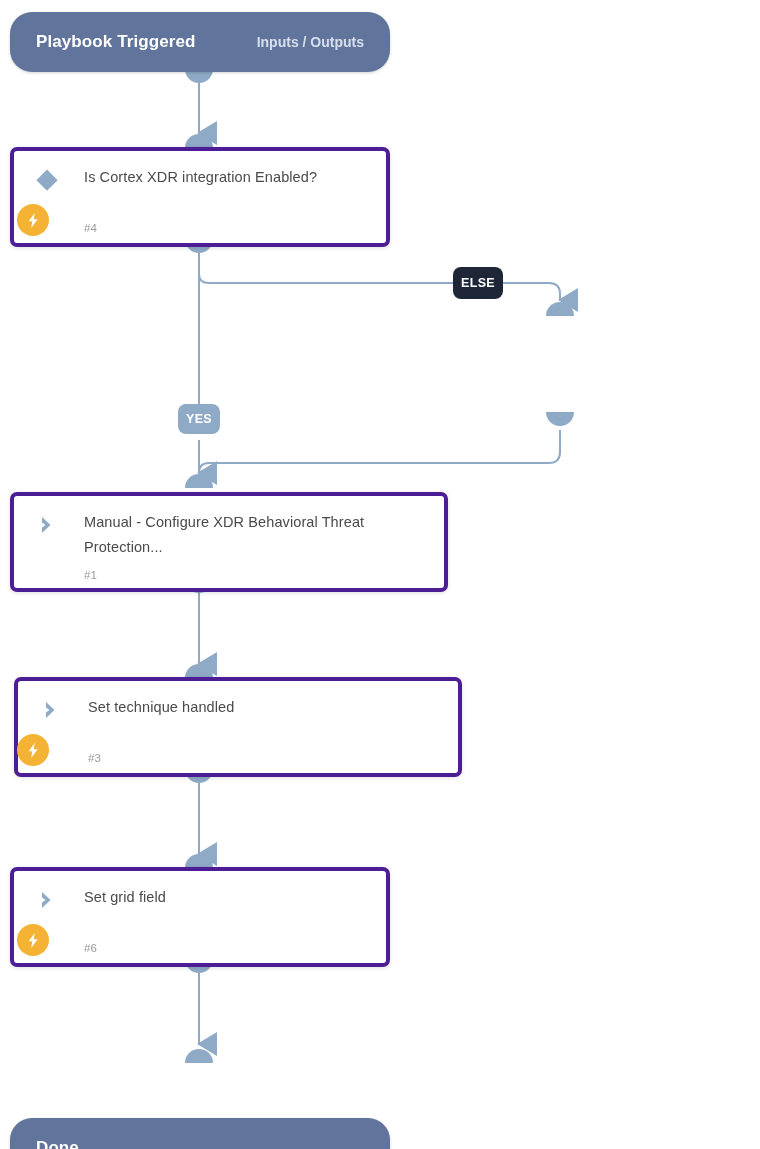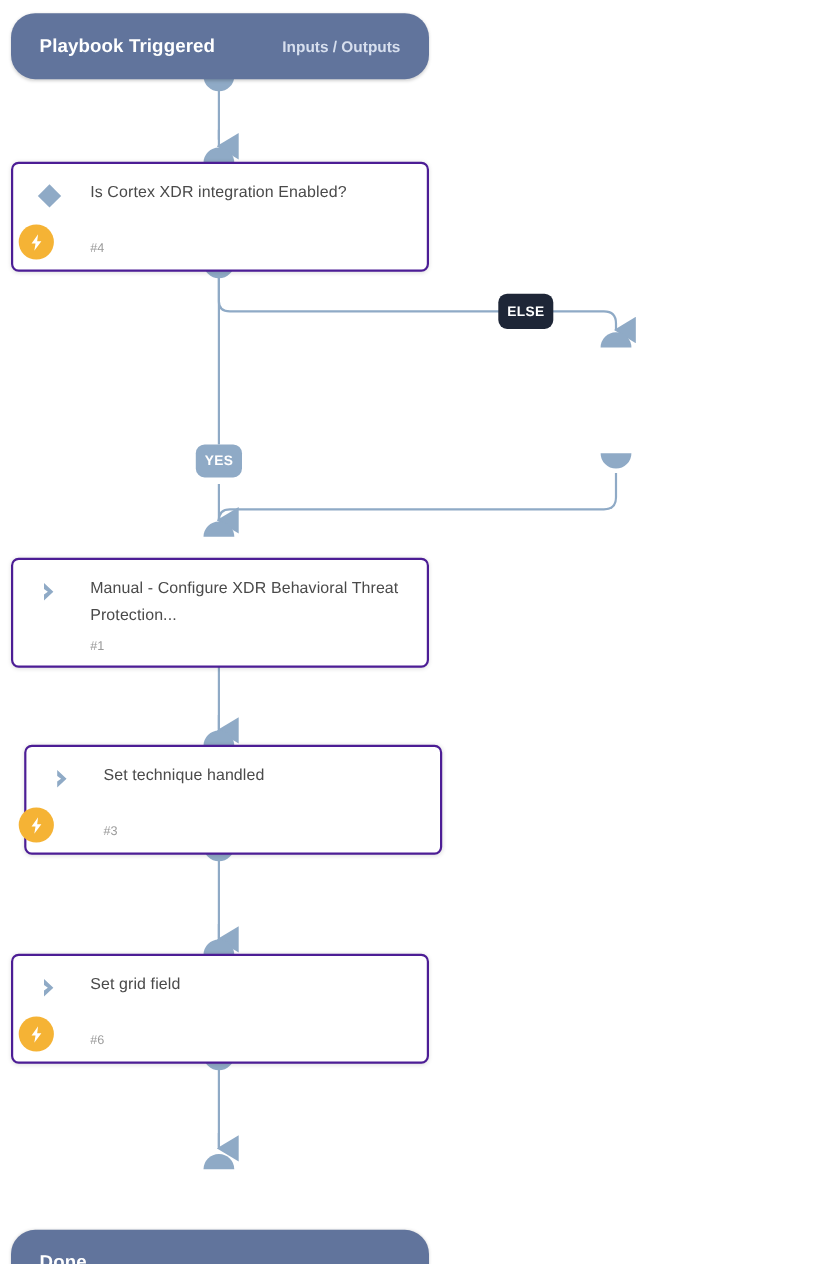--- a/index.html
+++ b/index.html
@@ -49,21 +49,21 @@
     color: #d7dfee;
     font-size: 14px;
     font-weight: bold;
     margin-left: auto;
     white-space: nowrap;
   }
   
   .card {
     position: absolute;
     background: #ffffff;
-    border: 2px solid #4c1d95;
+    border: 4px solid #4c1d95;
     border-radius: 7px;
     box-sizing: border-box;
     box-shadow: 0 1px 4px rgba(0,0,0,0.13);
     z-index: 3;
   }
   .card-icon {
     position: absolute;
     left: 20px;
     top: 16px;
     width: 26px;
@@ -184,33 +184,33 @@
   </div>
 
   <div class="port port-in" style="left:546px; top:302px;"></div>
   <div class="port port-out" style="left:546px; top:412px;"></div>
 
   <div class="branch-label branch-yes" style="left:178px; top:404px; width:42px; height:30px;">
     <span>YES</span>
   </div>
 
   <div class="port port-in" style="left:185px; top:474px;"></div>
-  <div class="card" style="left:10px; top:507px; width:380px; height:100px;">
+  <div class="card" style="left:10px; top:492px; width:438px; height:100px;">
     <span class="card-icon">
       <svg viewBox="0 0 26 26" width="26" height="26">
         <path d="M8 5 L16.5 13 L8 21 L8 15.5 L11.5 13 L8 10.5 Z" fill="#8FAAC6"></path>
       </svg>
     </span>
     <span class="card-title">Manual - Configure XDR Behavioral Threat Protection...</span>
     <span class="card-id" style="top:73px;">#1</span>
   </div>
   <div class="port port-out" style="left:185px; top:579px;"></div>
 
   <div class="port port-in" style="left:185px; top:664px;"></div>
-  <div class="card" style="left:22px; top:677px; width:380px; height:100px;">
+  <div class="card" style="left:14px; top:677px; width:448px; height:100px;">
     <span class="card-icon">
       <svg viewBox="0 0 26 26" width="26" height="26">
         <path d="M8 5 L16.5 13 L8 21 L8 15.5 L11.5 13 L8 10.5 Z" fill="#8FAAC6"></path>
       </svg>
     </span>
     <span class="card-title">Set technique handled</span>
     <span class="card-id" style="top:71px;">#3</span>
   </div>
   <span class="badge-bolt" style="left:17px; top:734px;">
     <svg viewBox="0 0 24 24" width="17" height="17">

